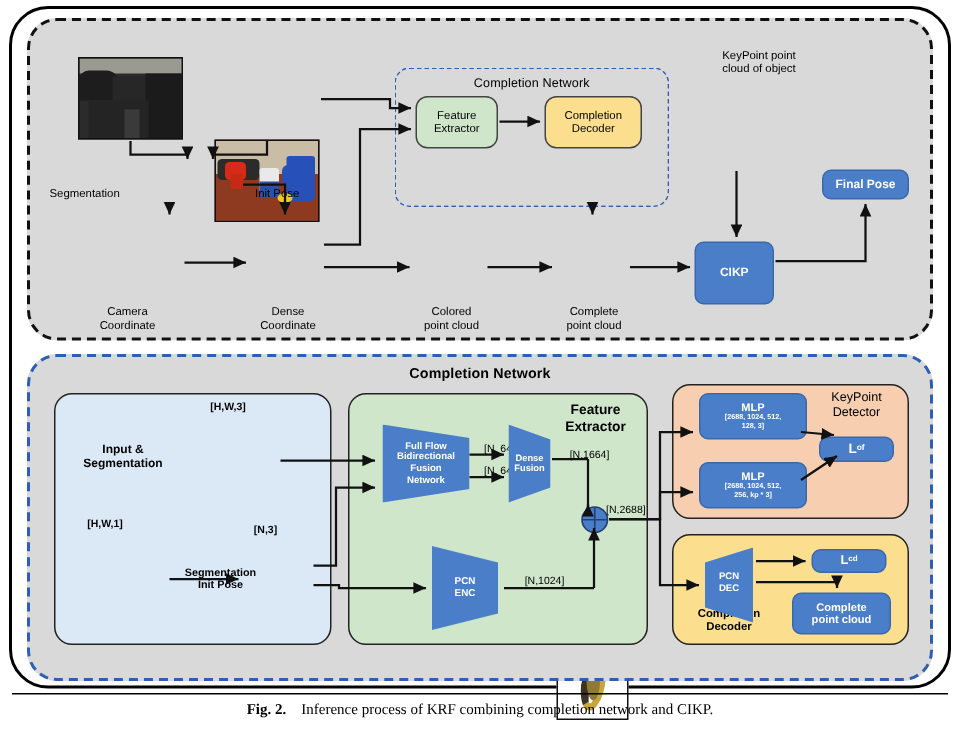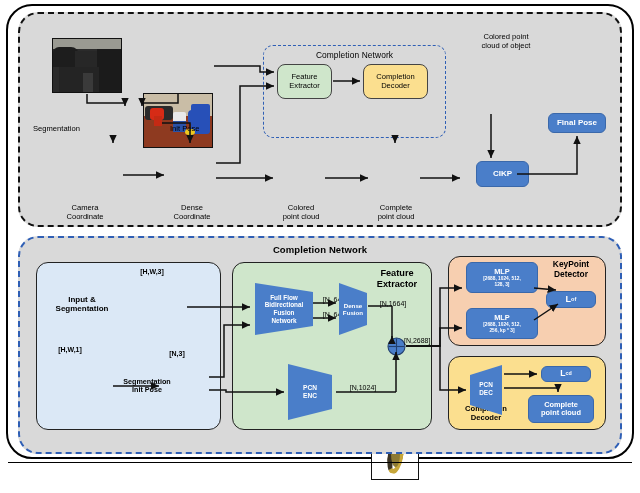--- a/index.html
+++ b/index.html
@@ -150,31 +150,31 @@
          border-right:5px solid #c6a63a;border-bottom:5px solid #c6a63a;
          border-radius:55% 45% 50% 50%;transform:rotate(10deg);"></div>
     <div class="abs" style="left:19px;top:16px;width:9px;height:26px;background:#8d7a33;border-radius:50%;"></div>
   </div>
   <div class="abs lbl" style="left:357px;top:204px;width:78px;">
     <span>Complete</span><br>
     <span>point cloud</span>
   </div>
 
   <div class="abs lbl" style="left:451px;top:33px;width:110px;">
-    <span>Colored  point</span><br>
+    <span>KeyPoint  point</span><br>
     <span>cloud of object</span>
   </div>
   <div class="abs thumb" style="left:467px;top:58px;width:50px;height:55px;background:#fff;">
     <div class="abs" style="left:17px;top:6px;width:15px;height:42px;
          border-left:6px solid #d8bb4a;border-top:5px solid #d8bb4a;
          border-right:4px solid #cfae3a;border-bottom:4px solid #cfae3a;
          border-radius:58% 42% 50% 50%;transform:rotate(8deg);"></div>
   </div>
 
-  <div class="abs node node-blue" style="left:463px;top:161px;width:53px;height:26px;font-size:8px;margin-left:13px;">
+  <div class="abs node node-blue" style="left:463px;top:161px;width:53px;height:42px;font-size:8px;">
     <span>CIKP</span>
   </div>
 
   <div class="abs node node-blue" style="left:548px;top:113px;width:58px;height:20px;font-size:8px;">
     <span>Final Pose</span>
   </div>
 
   <div class="abs cn-panel"></div>
   <div class="abs panel-title" style="left:220px;top:244px;width:200px;">Completion Network</div>
 
@@ -238,21 +238,21 @@
   <div class="abs tag" style="left:338px;top:384px;width:50px;font-weight:400;">[N,1024]</div>
 
   <svg class="abs" style="left:387px;top:337px;width:19px;height:19px;" viewBox="0 0 19 19">
     <circle cx="9.5" cy="9.5" r="8.5" fill="#4a7ec9" stroke="#23406f" stroke-width="1.1"></circle>
     <line x1="9.5" y1="1.6" x2="9.5" y2="17.4" stroke="#23406f" stroke-width="1.1"></line>
     <line x1="1.6" y1="9.5" x2="17.4" y2="9.5" stroke="#23406f" stroke-width="1.1"></line>
   </svg>
   <div class="abs tag" style="left:404px;top:337px;width:50px;font-weight:400;text-align:left;">[N,2688]</div>
 
   <div class="abs sub bg-peach" style="left:448px;top:256px;width:158px;height:90px;"></div>
-  <div class="abs lbl" style="left:543px;top:260px;width:56px;font-size:8.4px;font-weight:700;text-align:center;">
+  <div class="abs lbl" style="left:543px;top:260px;width:56px;font-size:8.4px;font-weight:400;text-align:center;">
     <span>KeyPoint</span><br>
     <span>Detector</span>
   </div>
 
   <div class="abs node node-blue" style="left:466px;top:262px;width:72px;height:31px;flex-direction:column;">
     <span style="font-size:7.4px;">MLP</span>
     <span style="font-size:4.8px;font-weight:600;">[2688, 1024, 512,</span>
     <span style="font-size:4.8px;font-weight:600;">128, 3]</span>
   </div>
 
@@ -357,14 +357,19 @@
       <path d="M368,306 L392,306"></path>
       <path d="M336,392 L396,392"></path>
     </g>
     <g stroke="#111" stroke-width="1.5" fill="none" marker-end="url(#ah)">
       <path d="M396,356 L396,352"></path>
       <path d="M392,338 L392,336"></path>
     </g>
   </svg>
 
   <div class="rule"></div>
+  <div class="caption">
+    <span class="fignum">Fig. 2.</span>
+    &nbsp;&nbsp;
+    <span>Inference process of KRF combining completion network and CIKP.</span>
+  </div>
 
 </div>
 
 </body></html>

